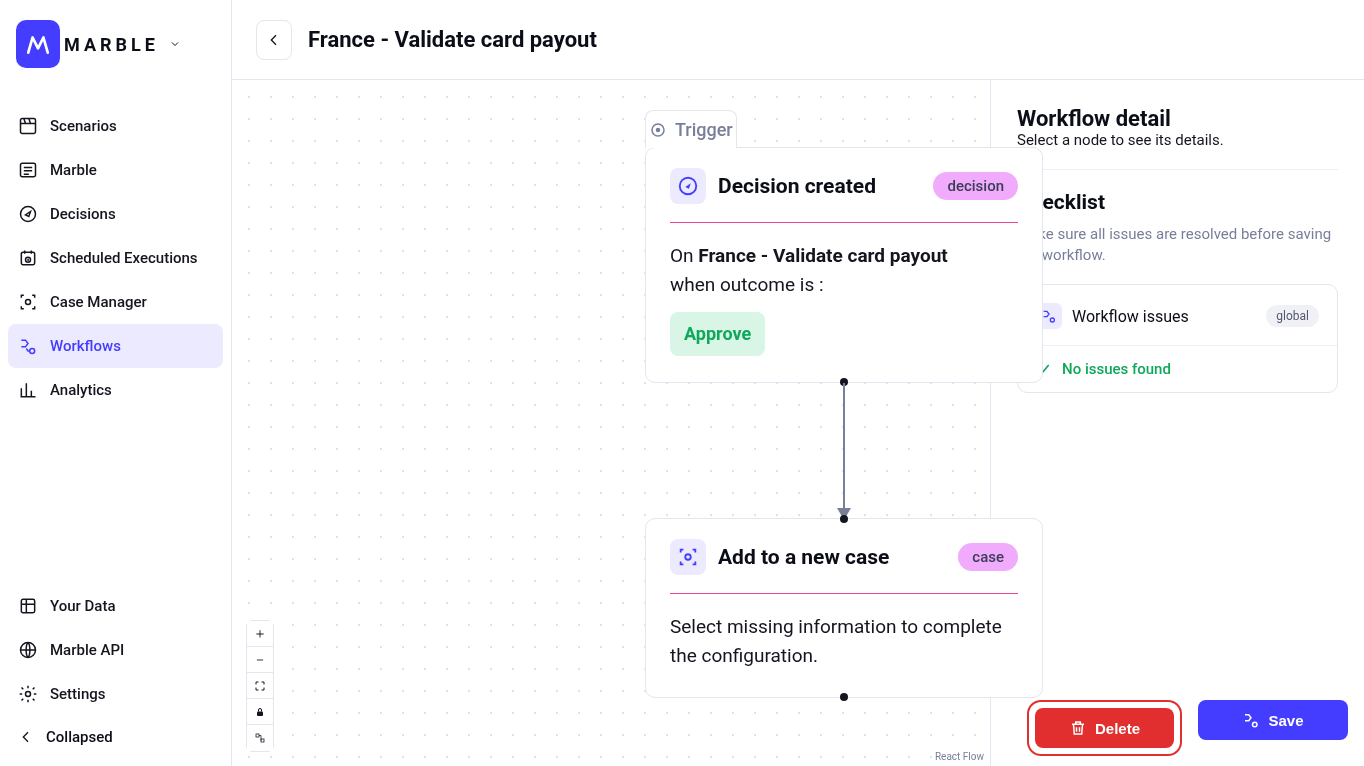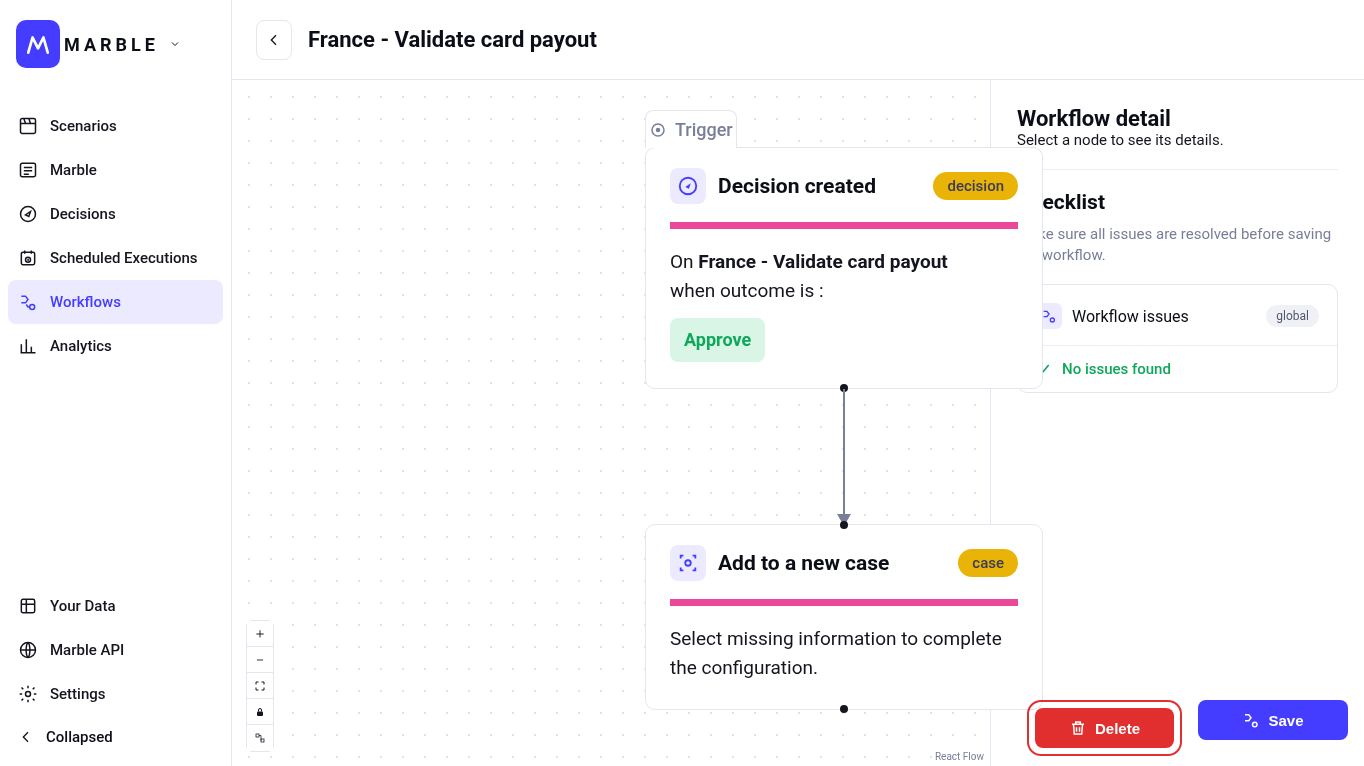--- a/index.html
+++ b/index.html
@@ -110,31 +110,31 @@
   .node {
     background:#fff; border:1px solid #e4e6ef; border-radius:10px;
     padding: 20px 24px 26px 24px;
     width: 398px;
     position: relative;
   }
   .node1 { margin-top:-1px; }
   .node-head {
     display:flex; align-items:center; gap:12px;
     padding-bottom: 18px; margin-bottom: 18px;
-    border-bottom: 7px solid #ec4899;
+    border-bottom: 1px solid #ec4899;
   }
   .node-icon {
     width:36px;height:36px; border-radius:8px;
     background:#eceaff; display:flex;align-items:center;justify-content:center;
   }
   .node-icon svg { width:22px;height:22px; }
   .node-title { font-size:21px; font-weight:700; }
   .node-tag {
     margin-left:auto;
-    background:#eab308; color:#3a3d55;
+    background:#f0abfc; color:#3a3d55;
     font-size:15px; font-weight:500;
     padding:5px 14px; border-radius:999px;
   }
   .node-body { font-size:19px; line-height:1.55; color:#14151f; }
   .node-body strong { font-weight:700; }
   .approve-pill {
     display:inline-block; margin-top:12px;
     background:#d9f5e6; color:#0fa85b;
     font-weight:700; font-size:18px;
     padding:8px 14px; border-radius:8px;
@@ -249,20 +249,27 @@
         <span>Decisions</span>
       </div>
       <div class="nav-item">
         <svg viewBox="0 0 24 24">
             <rect x="4" y="5" width="16" height="15" rx="2"></rect>
             <path d="M8 3v4M16 3v4"></path>
             <circle cx="12" cy="14" r="3"></circle>
             <path d="M12 13v1.5l1 .5"></path>
           </svg>
         <span>Scheduled Executions</span>
+      </div>
+      <div class="nav-item">
+        <svg viewBox="0 0 24 24">
+            <path d="M4 7V4h3M20 7V4h-3M4 17v3h3M20 17v3h-3"></path>
+            <circle cx="12" cy="12" r="3"></circle>
+          </svg>
+        <span>Case Manager</span>
       </div>
       <div class="nav-item active">
         <svg viewBox="0 0 24 24">
             <path d="M4 5h5l3 4-3 4H4"></path>
             <circle cx="17" cy="18" r="3"></circle>
             <path d="M14 18h-2l-2-3"></path>
           </svg>
         <span>Workflows</span>
       </div>
       <div class="nav-item">

